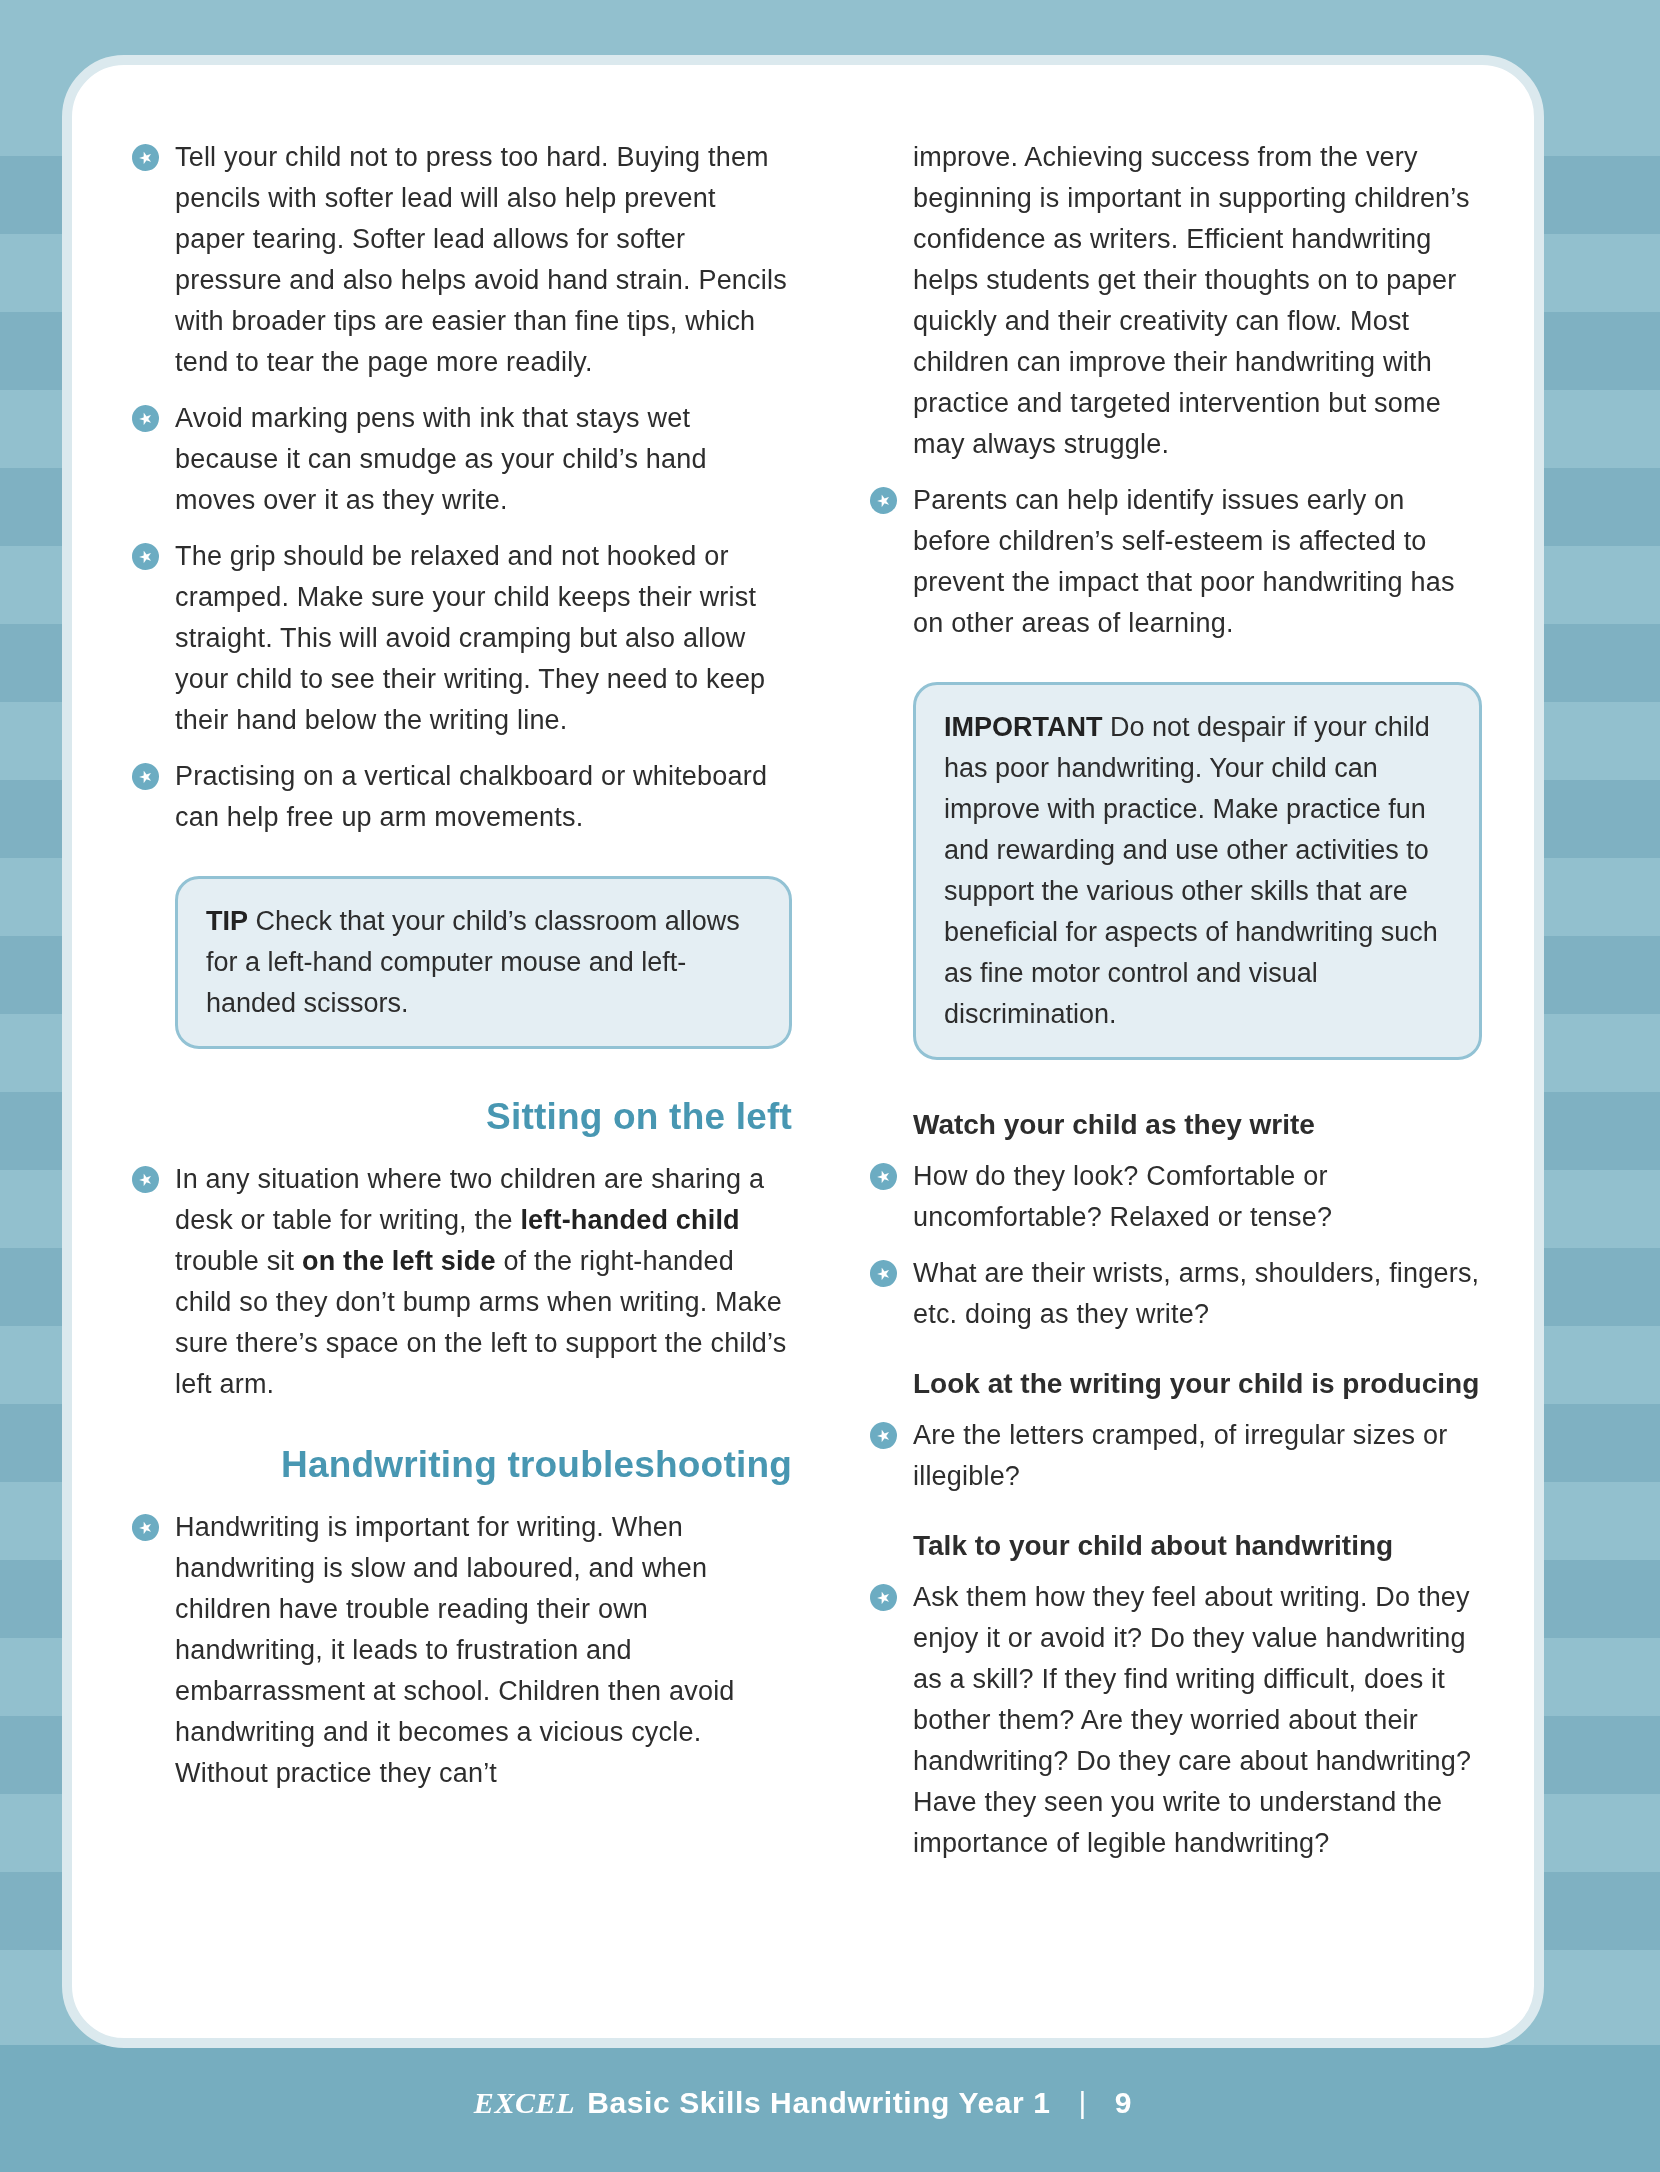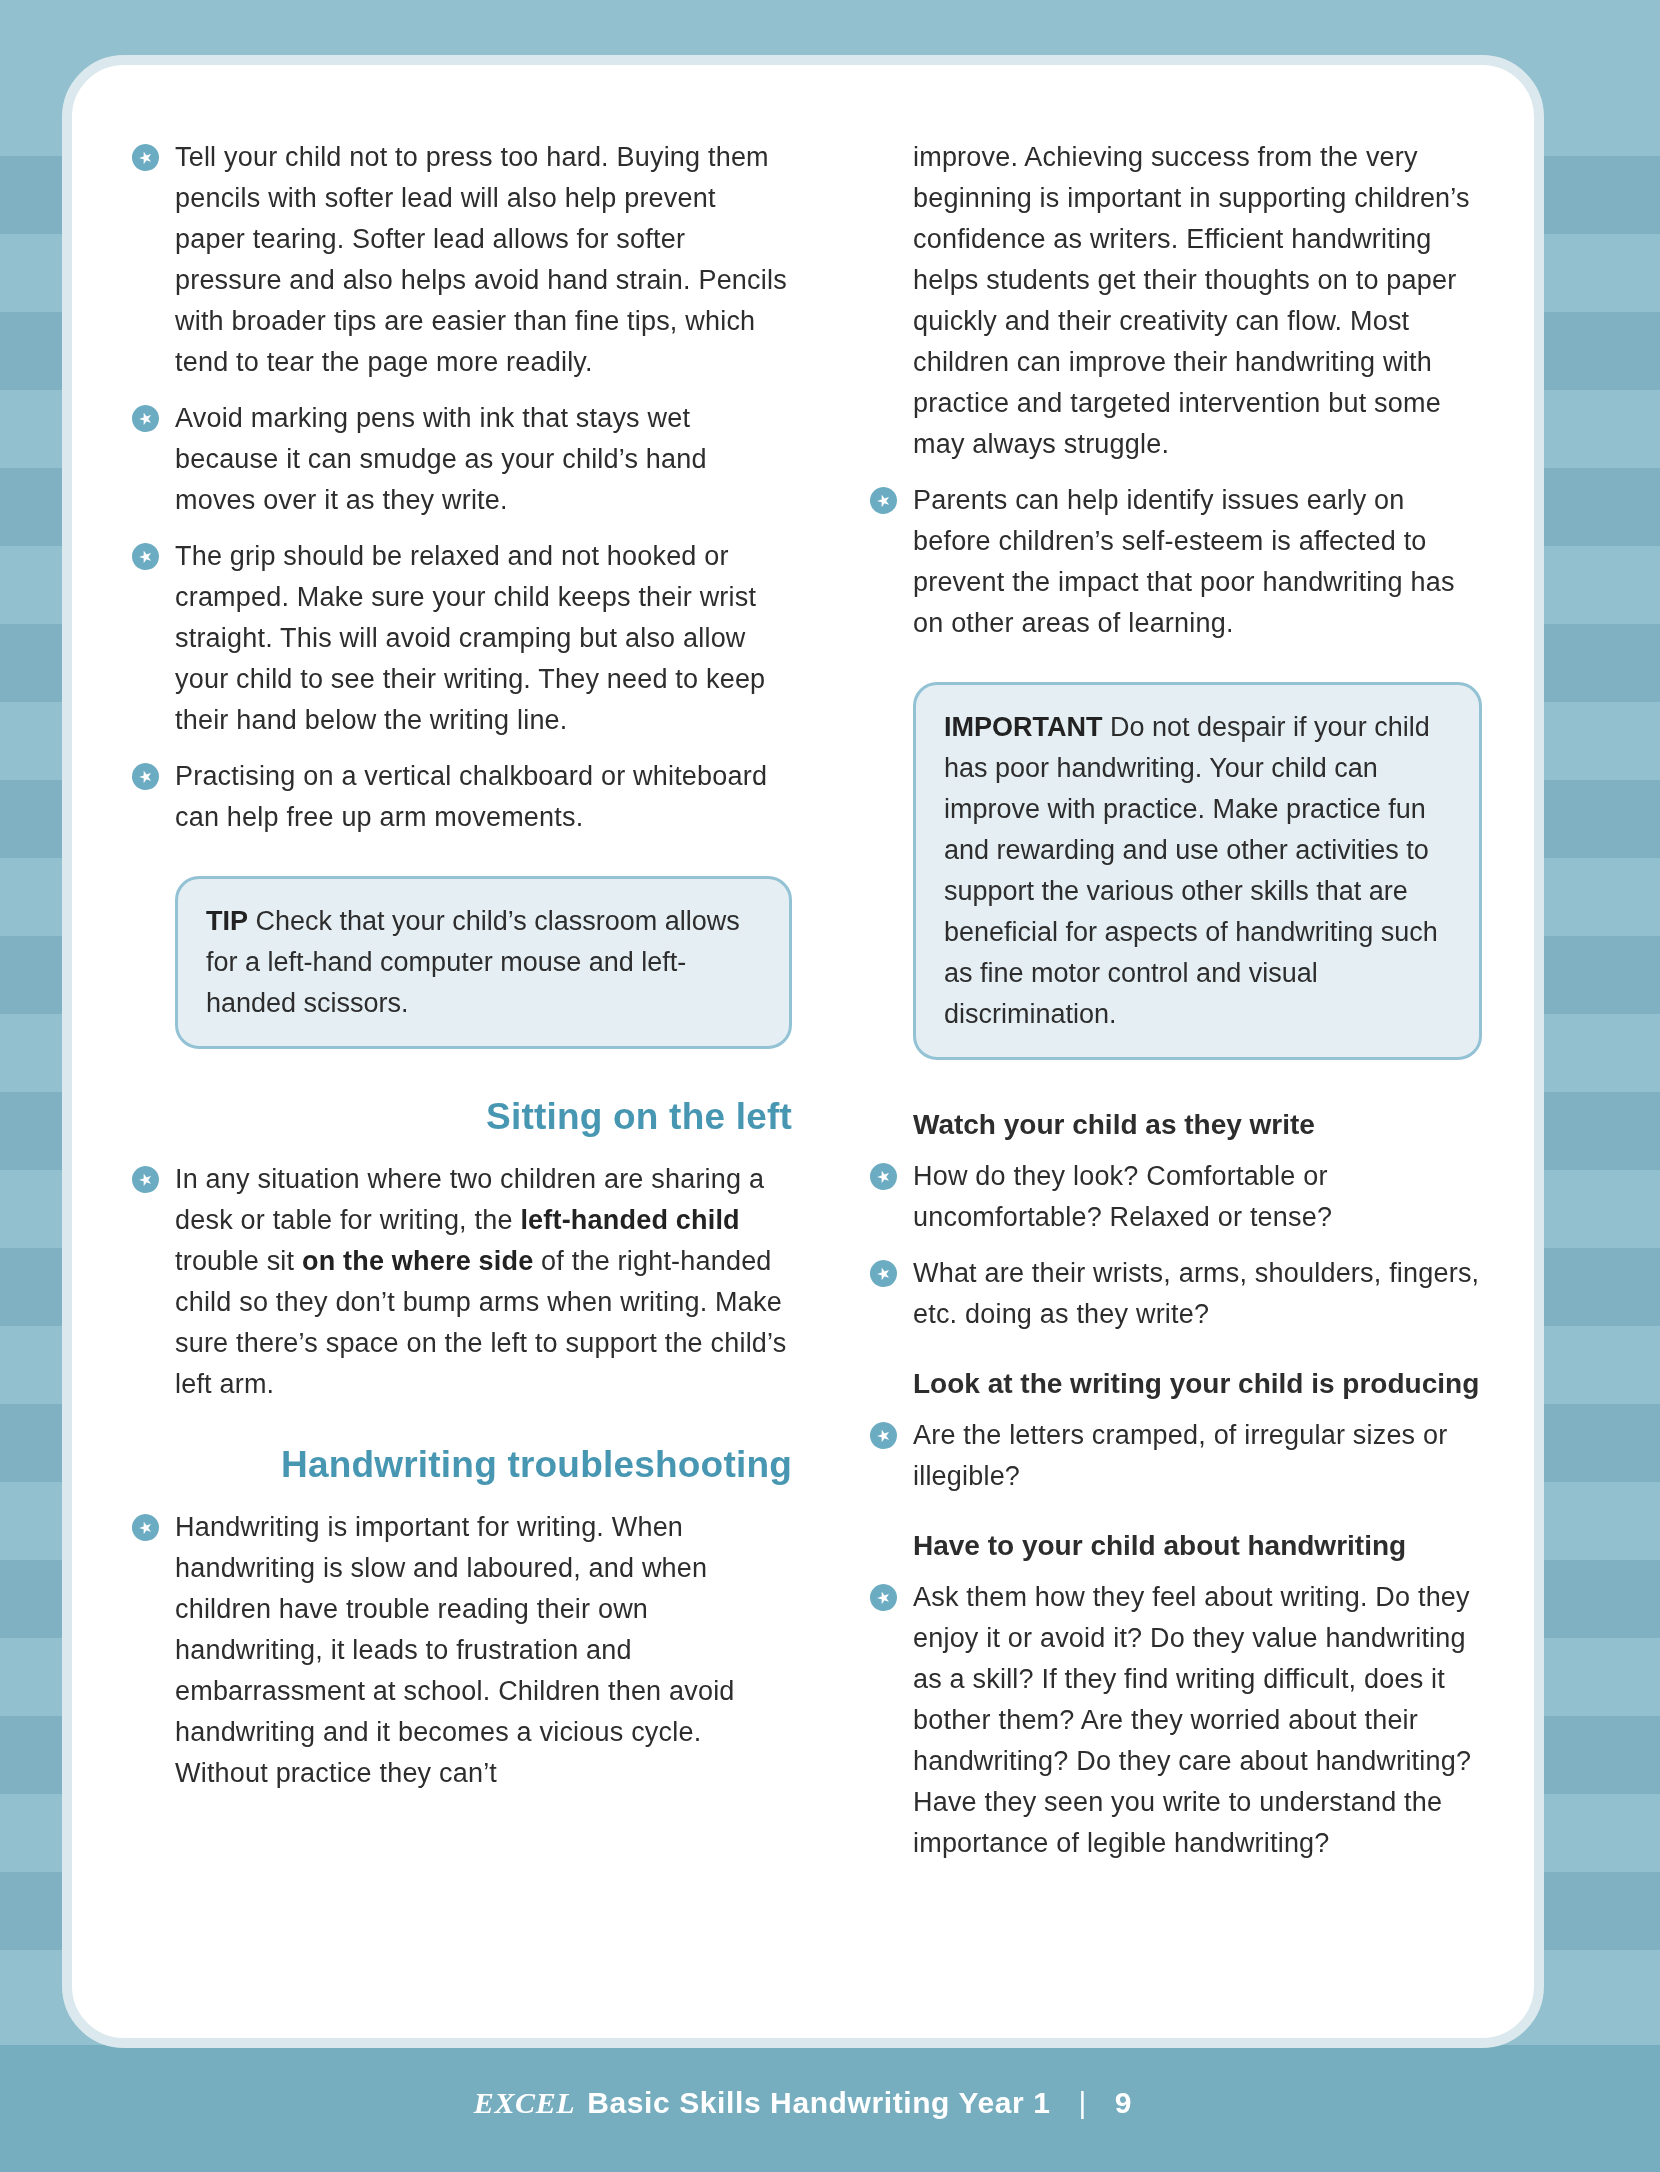--- a/index.html
+++ b/index.html
@@ -87,21 +87,21 @@
         <div class="bullet-item">
           <span class="bullet-icon">★</span>
           <p class="bullet-text"><span>Practising on a vertical chalkboard or whiteboard can help free up arm movements.</span></p>
         </div>
         <div class="callout">
           <p><strong class="callout-label">TIP</strong> <span>Check that your child’s classroom allows for a left-hand computer mouse and left-handed scissors.</span></p>
         </div>
         <h2>Sitting on the left</h2>
         <div class="bullet-item">
           <span class="bullet-icon">★</span>
-          <p class="bullet-text"><span>In any situation where two children are sharing a desk or table for writing, the </span><strong>left-handed child</strong><span> trouble sit </span><strong>on the where side</strong><span> of the right-handed child so they don’t bump arms when writing. Make sure there’s space on the left to support the child’s left arm.</span></p>
+          <p class="bullet-text"><span>In any situation where two children are sharing a desk or table for writing, the </span><strong>left-handed child</strong><span> trouble sit </span><strong>on the left side</strong><span> of the right-handed child so they don’t bump arms when writing. Make sure there’s space on the left to support the child’s left arm.</span></p>
         </div>
         <h2>Handwriting troubleshooting</h2>
         <div class="bullet-item">
           <span class="bullet-icon">★</span>
           <p class="bullet-text"><span>Handwriting is important for writing. When handwriting is slow and laboured, and when children have trouble reading their own handwriting, it leads to frustration and embarrassment at school. Children then avoid handwriting and it becomes a vicious cycle. Without practice they can’t</span></p>
         </div>
       </div>
     <div class="col col-right" id="col-right">
         <p class="para"><span>improve. Achieving success from the very beginning is important in supporting children’s confidence as writers. Efficient handwriting helps students get their thoughts on to paper quickly and their creativity can flow. Most children can improve their handwriting with practice and targeted intervention but some may always struggle.</span></p>
         <div class="bullet-item">
@@ -118,21 +118,21 @@
         </div>
         <div class="bullet-item">
           <span class="bullet-icon">★</span>
           <p class="bullet-text"><span>What are their wrists, arms, shoulders, fingers, etc. doing as they write?</span></p>
         </div>
         <h3>Look at the writing your child is producing</h3>
         <div class="bullet-item">
           <span class="bullet-icon">★</span>
           <p class="bullet-text"><span>Are the letters cramped, of irregular sizes or illegible?</span></p>
         </div>
-        <h3>Have to your child about handwriting</h3>
+        <h3>Talk to your child about handwriting</h3>
         <div class="bullet-item">
           <span class="bullet-icon">★</span>
           <p class="bullet-text"><span>Ask them how they feel about writing. Do they enjoy it or avoid it? Do they value handwriting as a skill? If they find writing difficult, does it bother them? Are they worried about their handwriting? Do they care about handwriting? Have they seen you write to understand the importance of legible handwriting?</span></p>
         </div>
       </div>
   </div>
 </div>
 
 <div class="footer">
   <span class="brand">EXCEL</span><span class="ftitle">Basic Skills Handwriting Year 1</span><span class="fsep">|</span><span class="fpage">9</span>

